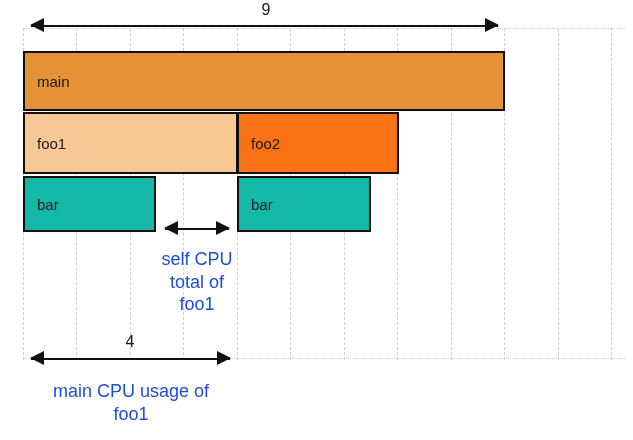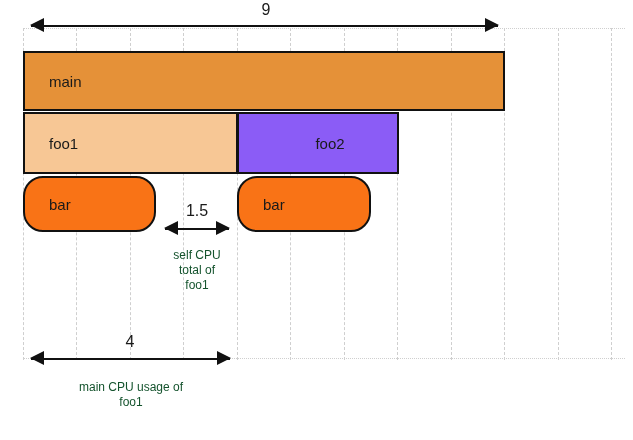--- a/index.html
+++ b/index.html
@@ -39,26 +39,25 @@
     border: 2px solid #111111;
     display: flex;
     align-items: center;
   }
   .bar-label {
     font-size: 15px;
     color: #1a1a1a;
     padding-left: 12px;
     white-space: nowrap;
     line-height: 1;
-    margin-left: 12px;
   }
   .bar-main  { background: #e59138; }
   .bar-foo1  { background: #f7c795; }
-  .bar-foo2  { background: #8b5cf6; justify-content: center; }
-  .bar-bar   { background: #f97316; border-radius: 20px; }
+  .bar-foo2  { background: #f97316; }
+  .bar-bar   { background: #14b8a6; }
   
   .measure {
     position: absolute;
     height: 0;
   }
   .measure .line {
     position: absolute;
     left: 0;
     right: 0;
     top: 0;
@@ -84,22 +83,22 @@
   .measure-value {
     position: absolute;
     font-size: 16px;
     color: #1a1a1a;
     text-align: center;
     white-space: nowrap;
     line-height: 1;
   }
   .caption {
     position: absolute;
-    font-size: 12px;
-    color: #14532d;
+    font-size: 18px;
+    color: #1d4ed8;
     text-align: center;
     line-height: 1.25;
   }
 </style>
 </head>
 <body>
 
 <div id="canvas">
 
   <div class="gridline" style="left:23px;  top:28px; height:332px;"></div>
@@ -141,21 +140,20 @@
     <div class="head left"></div>
     <div class="head right"></div>
   </div>
   <div class="measure-value" style="left:221px; top:2px; width:90px;">9</div>
 
   <div class="measure" style="left:165px; top:228px; width:64px;">
     <div class="line"></div>
     <div class="head left"></div>
     <div class="head right"></div>
   </div>
-  <div class="measure-value" style="left:157px; top:203px; width:80px;">1.5</div>
 
   <div class="caption" style="left:137px; top:248px; width:120px;">
     <div>self CPU</div>
     <div>total of</div>
     <div>foo1</div>
   </div>
 
   <div class="measure" style="left:31px; top:358px; width:199px;">
     <div class="line"></div>
     <div class="head left"></div>

